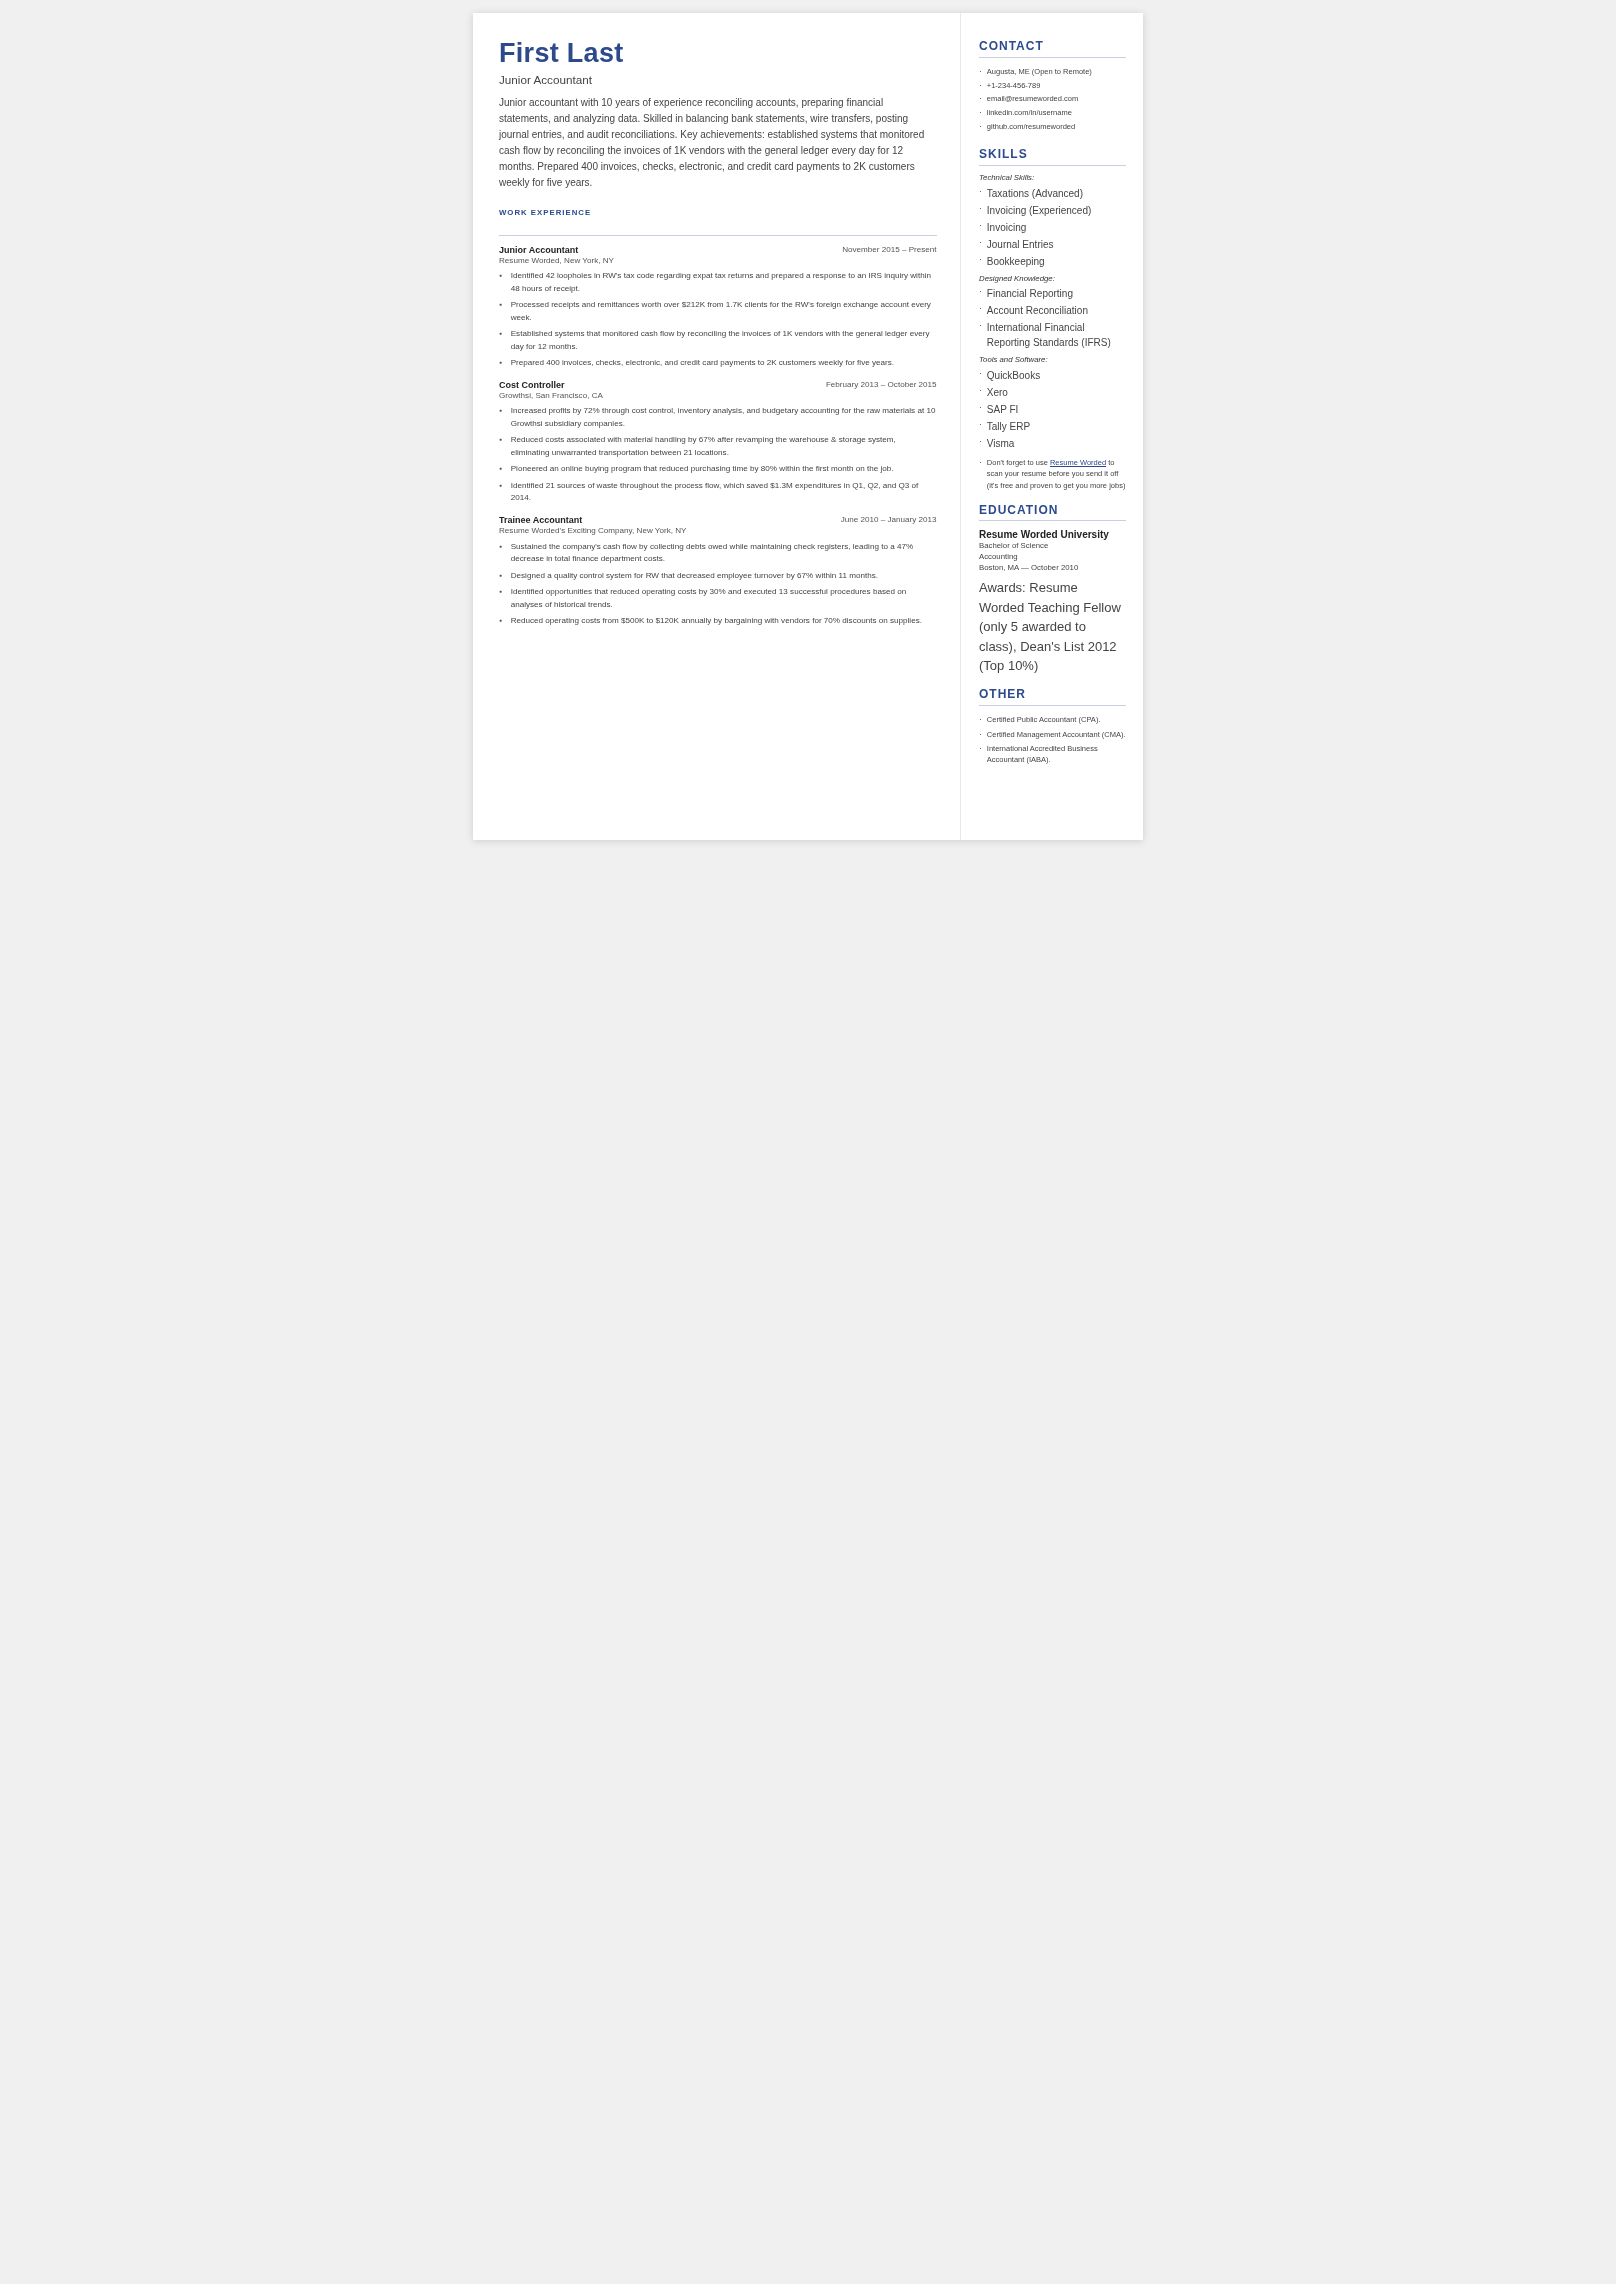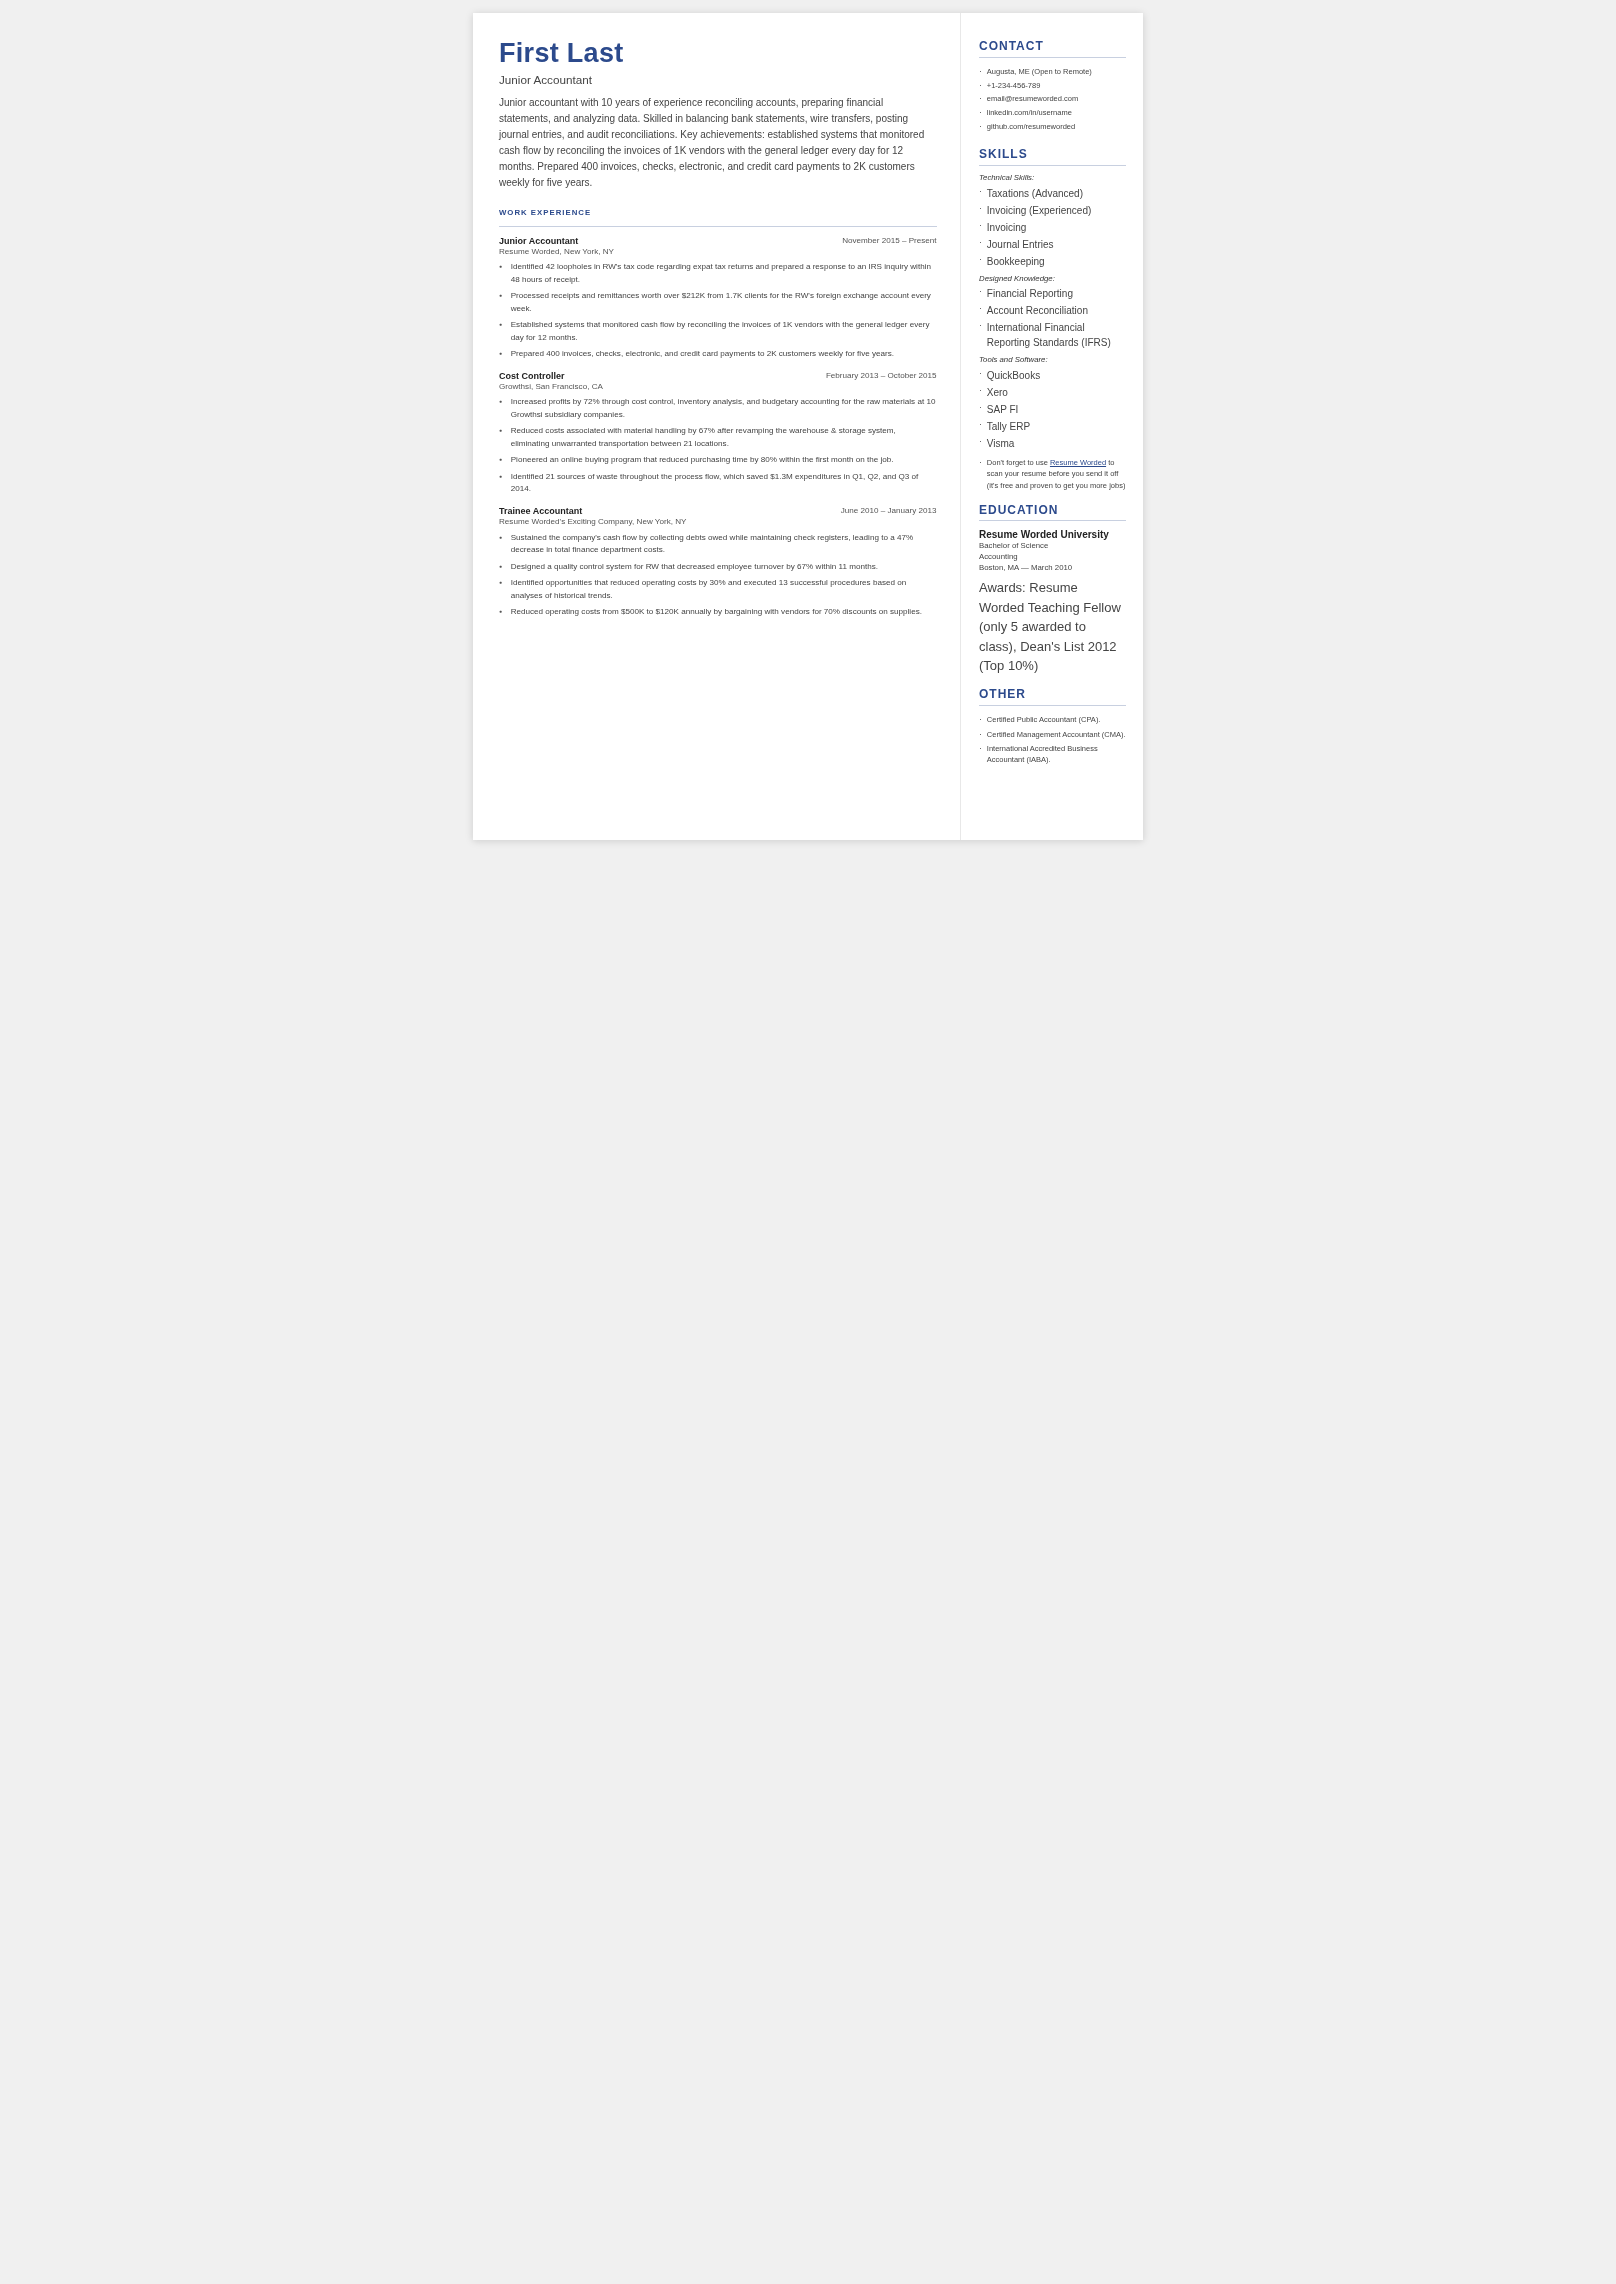--- a/index.html
+++ b/index.html
@@ -46,21 +46,21 @@
       line-height: 1.6;
       font-family: Arial, sans-serif;
     }
     .section-title {
       font-size: 7.8px;
       font-weight: 700;
       color: #2c4a8c;
       letter-spacing: 1px;
       text-transform: uppercase;
       margin-top: 17px;
-      margin-bottom: 9px;
+      margin-bottom: 18px;
       font-family: Arial, sans-serif;
     }
     .divider {
       border: none;
       border-top: 1px solid #c8d0e0;
       margin-bottom: 9px;
     }
     .job-header {
       display: flex;
       justify-content: space-between;
@@ -364,21 +364,21 @@
       </div>
     </div>
 
     <div class="right-section" style="margin-top:11.7px;">
       <div class="right-section-title">EDUCATION</div>
       <hr class="right-divider">
       <div class="edu-school">Resume Worded University</div>
       <div class="edu-degree">
         <span>Bachelor of Science</span><br>
         <span>Accounting</span><br>
-        <span>Boston, MA — March 2010</span>
+        <span>Boston, MA — October 2010</span>
       </div>
       <div class="edu-awards">Awards: Resume Worded Teaching Fellow (only 5 awarded to class), Dean's List 2012 (Top 10%)</div>
     </div>
 
     <div class="right-section" style="margin-top:11.7px;">
       <div class="right-section-title">OTHER</div>
       <hr class="right-divider">
       <ul class="other-list">
         <li>Certified Public Accountant (CPA).</li>
         <li>Certified Management Accountant (CMA).</li>

